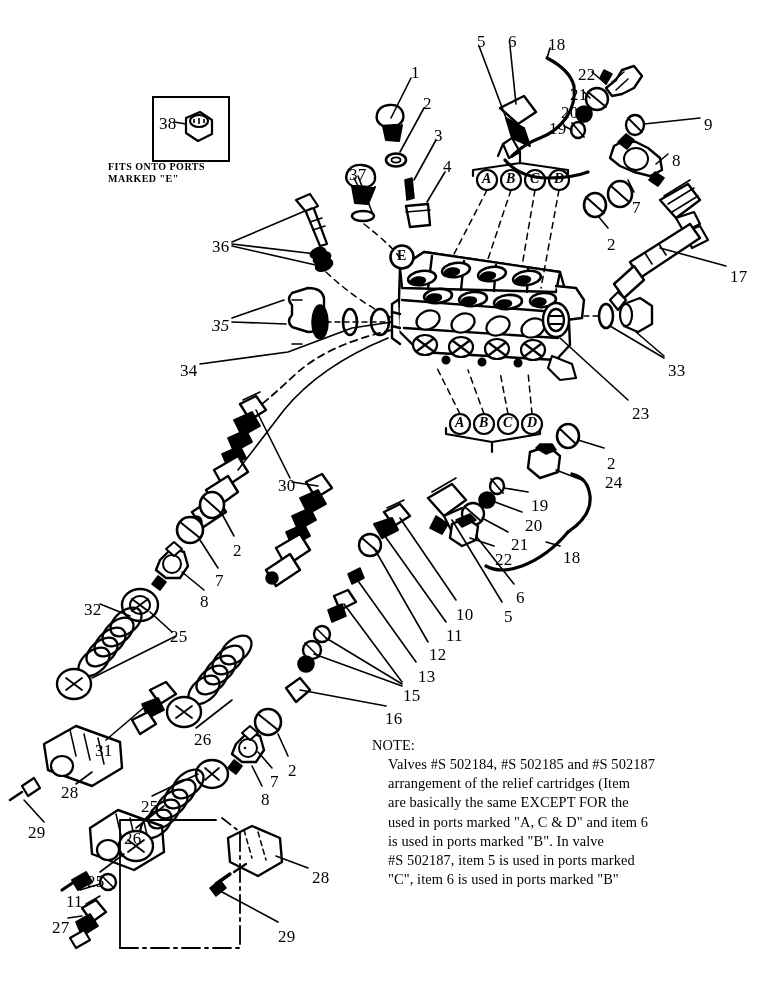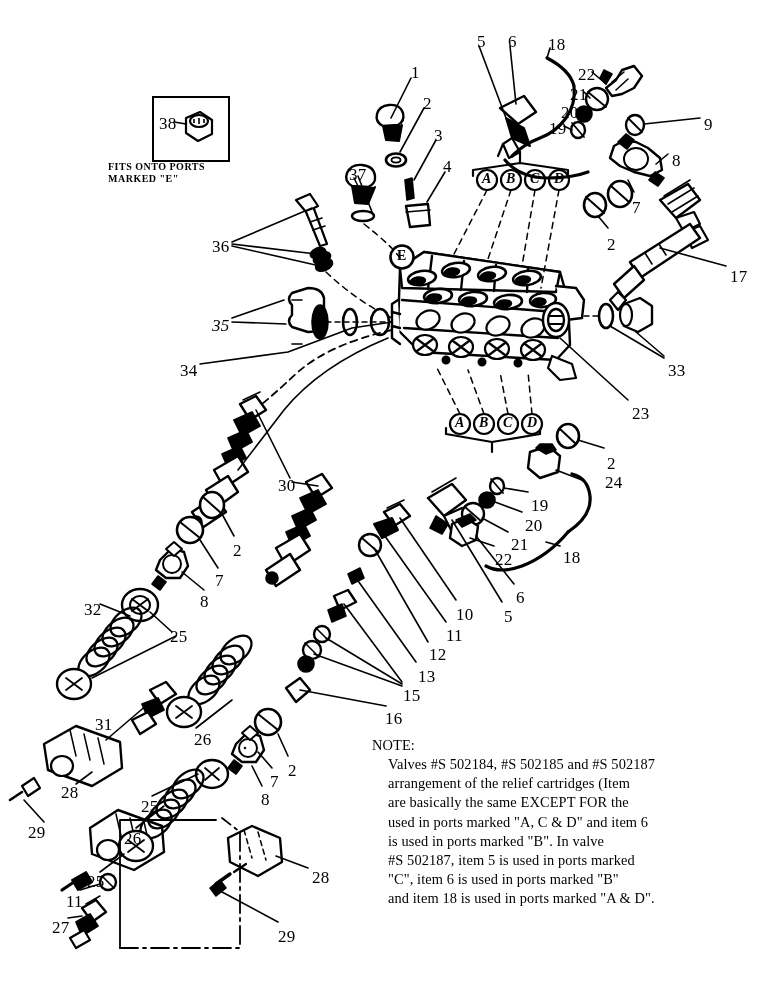--- a/index.html
+++ b/index.html
@@ -607,21 +607,21 @@
       <span class="callout" style="left: 418px; top: 668px;">13</span>
       <span class="callout" style="left: 403px; top: 687px;">15</span>
       <span class="callout" style="left: 385px; top: 710px;">16</span>
       <span class="callout" style="left: 278px; top: 477px;">30</span>
       <span class="callout" style="left: 233px; top: 542px;">2</span>
       <span class="callout" style="left: 215px; top: 572px;">7</span>
       <span class="callout" style="left: 200px; top: 593px;">8</span>
       <span class="callout" style="left: 84px; top: 601px;">32</span>
       <span class="callout" style="left: 170px; top: 628px;">25</span>
       <span class="callout" style="left: 194px; top: 731px;">26</span>
-      <span class="callout" style="left: 95px; top: 716px;">31</span>
+      <span class="callout" style="left: 95px; top: 742px;">31</span>
       <span class="callout" style="left: 61px; top: 784px;">28</span>
       <span class="callout" style="left: 28px; top: 824px;">29</span>
       <span class="callout" style="left: 288px; top: 762px;">2</span>
       <span class="callout" style="left: 270px; top: 773px;">7</span>
       <span class="callout" style="left: 261px; top: 791px;">8</span>
       <span class="callout" style="left: 141px; top: 798px;">25</span>
       <span class="callout" style="left: 124px; top: 830px;">26</span>
       <span class="callout" style="left: 87px; top: 873px;">25</span>
       <span class="callout" style="left: 66px; top: 893px;">11</span>
       <span class="callout" style="left: 52px; top: 919px;">27</span>
@@ -632,17 +632,16 @@
   <div class="note-wrap">
     <div class="note-title">NOTE:</div>
     <div class="note-body" id="note-body">
         <div>Valves #S 502184, #S 502185 and #S 502187</div>
         <div>arrangement of the relief cartridges (Item</div>
         <div>are basically the same EXCEPT FOR the</div>
         <div>used in ports marked "A, C &amp; D" and item 6</div>
         <div>is used in ports marked "B".   In valve</div>
         <div>#S 502187, item 5 is used in ports marked</div>
         <div>"C", item 6 is used in ports marked "B"</div>
-        <div>and item 18 is used in ports marked "A &amp; D".</div>
       </div>
   </div>
 
 </div>
 
 </body></html>

